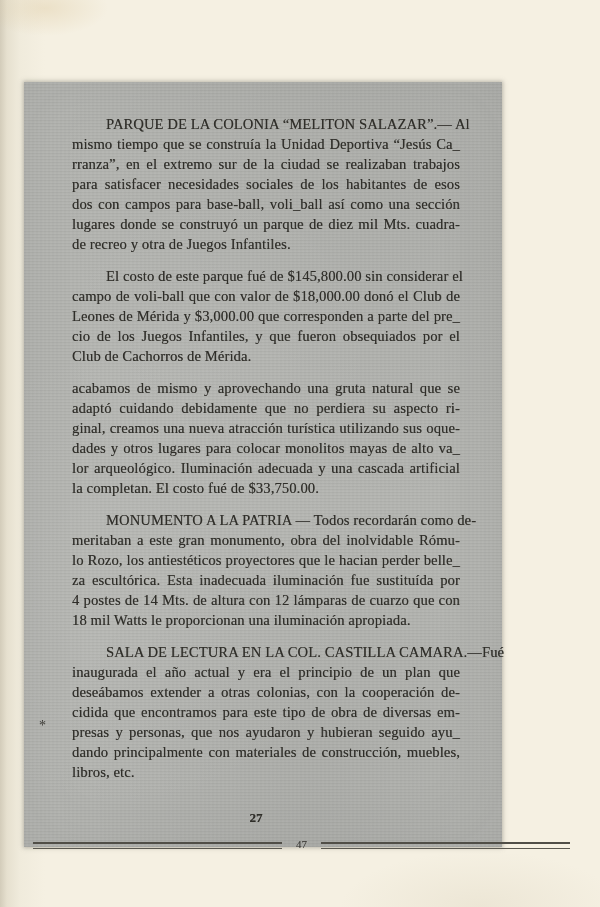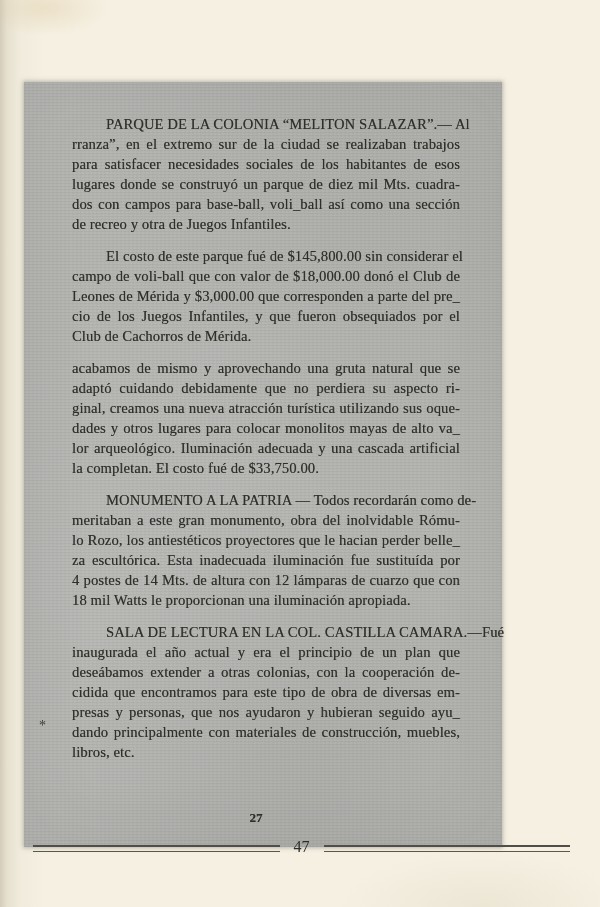--- a/index.html
+++ b/index.html
@@ -83,39 +83,40 @@
     align-items: center;
   }
   .folio-rule {
     flex: 1;
     height: 4px;
     border-top: 2px solid #504e47;
     border-bottom: 1px solid #5a5850;
   }
   .folio-num {
     padding: 0 14px;
-    font-size: 16px;
+    font-size: 11px;
     color: #2e2d29;
     line-height: 1;
     transform: translateY(-1px);
   }
 </style>
 </head>
 <body>
 
 <div class="book-bg">
 
   <div class="scan">
     <div class="text-col">
         <div class="para">
           <div class="line first">PARQUE DE LA COLONIA “MELITON SALAZAR”.— Al</div>
+          <div class="line">mismo tiempo que se construía la Unidad Deportiva “Jesús Ca_</div>
           <div class="line">rranza”, en el extremo sur de la ciudad se realizaban trabajos</div>
           <div class="line">para satisfacer necesidades sociales de los habitantes de esos</div>
+          <div class="line">dos con campos para base-ball, voli_ball así como una sección</div>
           <div class="line">lugares donde se construyó un parque de diez mil Mts. cuadra-</div>
-          <div class="line">dos con campos para base-ball, voli_ball así como una sección</div>
           <div class="line last">de recreo y otra de Juegos Infantiles.</div>
         </div>
         <div class="para">
           <div class="line first">El costo de este parque fué de $145,800.00 sin considerar el</div>
           <div class="line">campo de voli-ball que con valor de $18,000.00 donó el Club de</div>
           <div class="line">Leones de Mérida y $3,000.00 que corresponden a parte del pre_</div>
           <div class="line">cio de los Juegos Infantiles, y que fueron obsequiados por el</div>
           <div class="line last">Club de Cachorros de Mérida.</div>
         </div>
         <div class="para">

